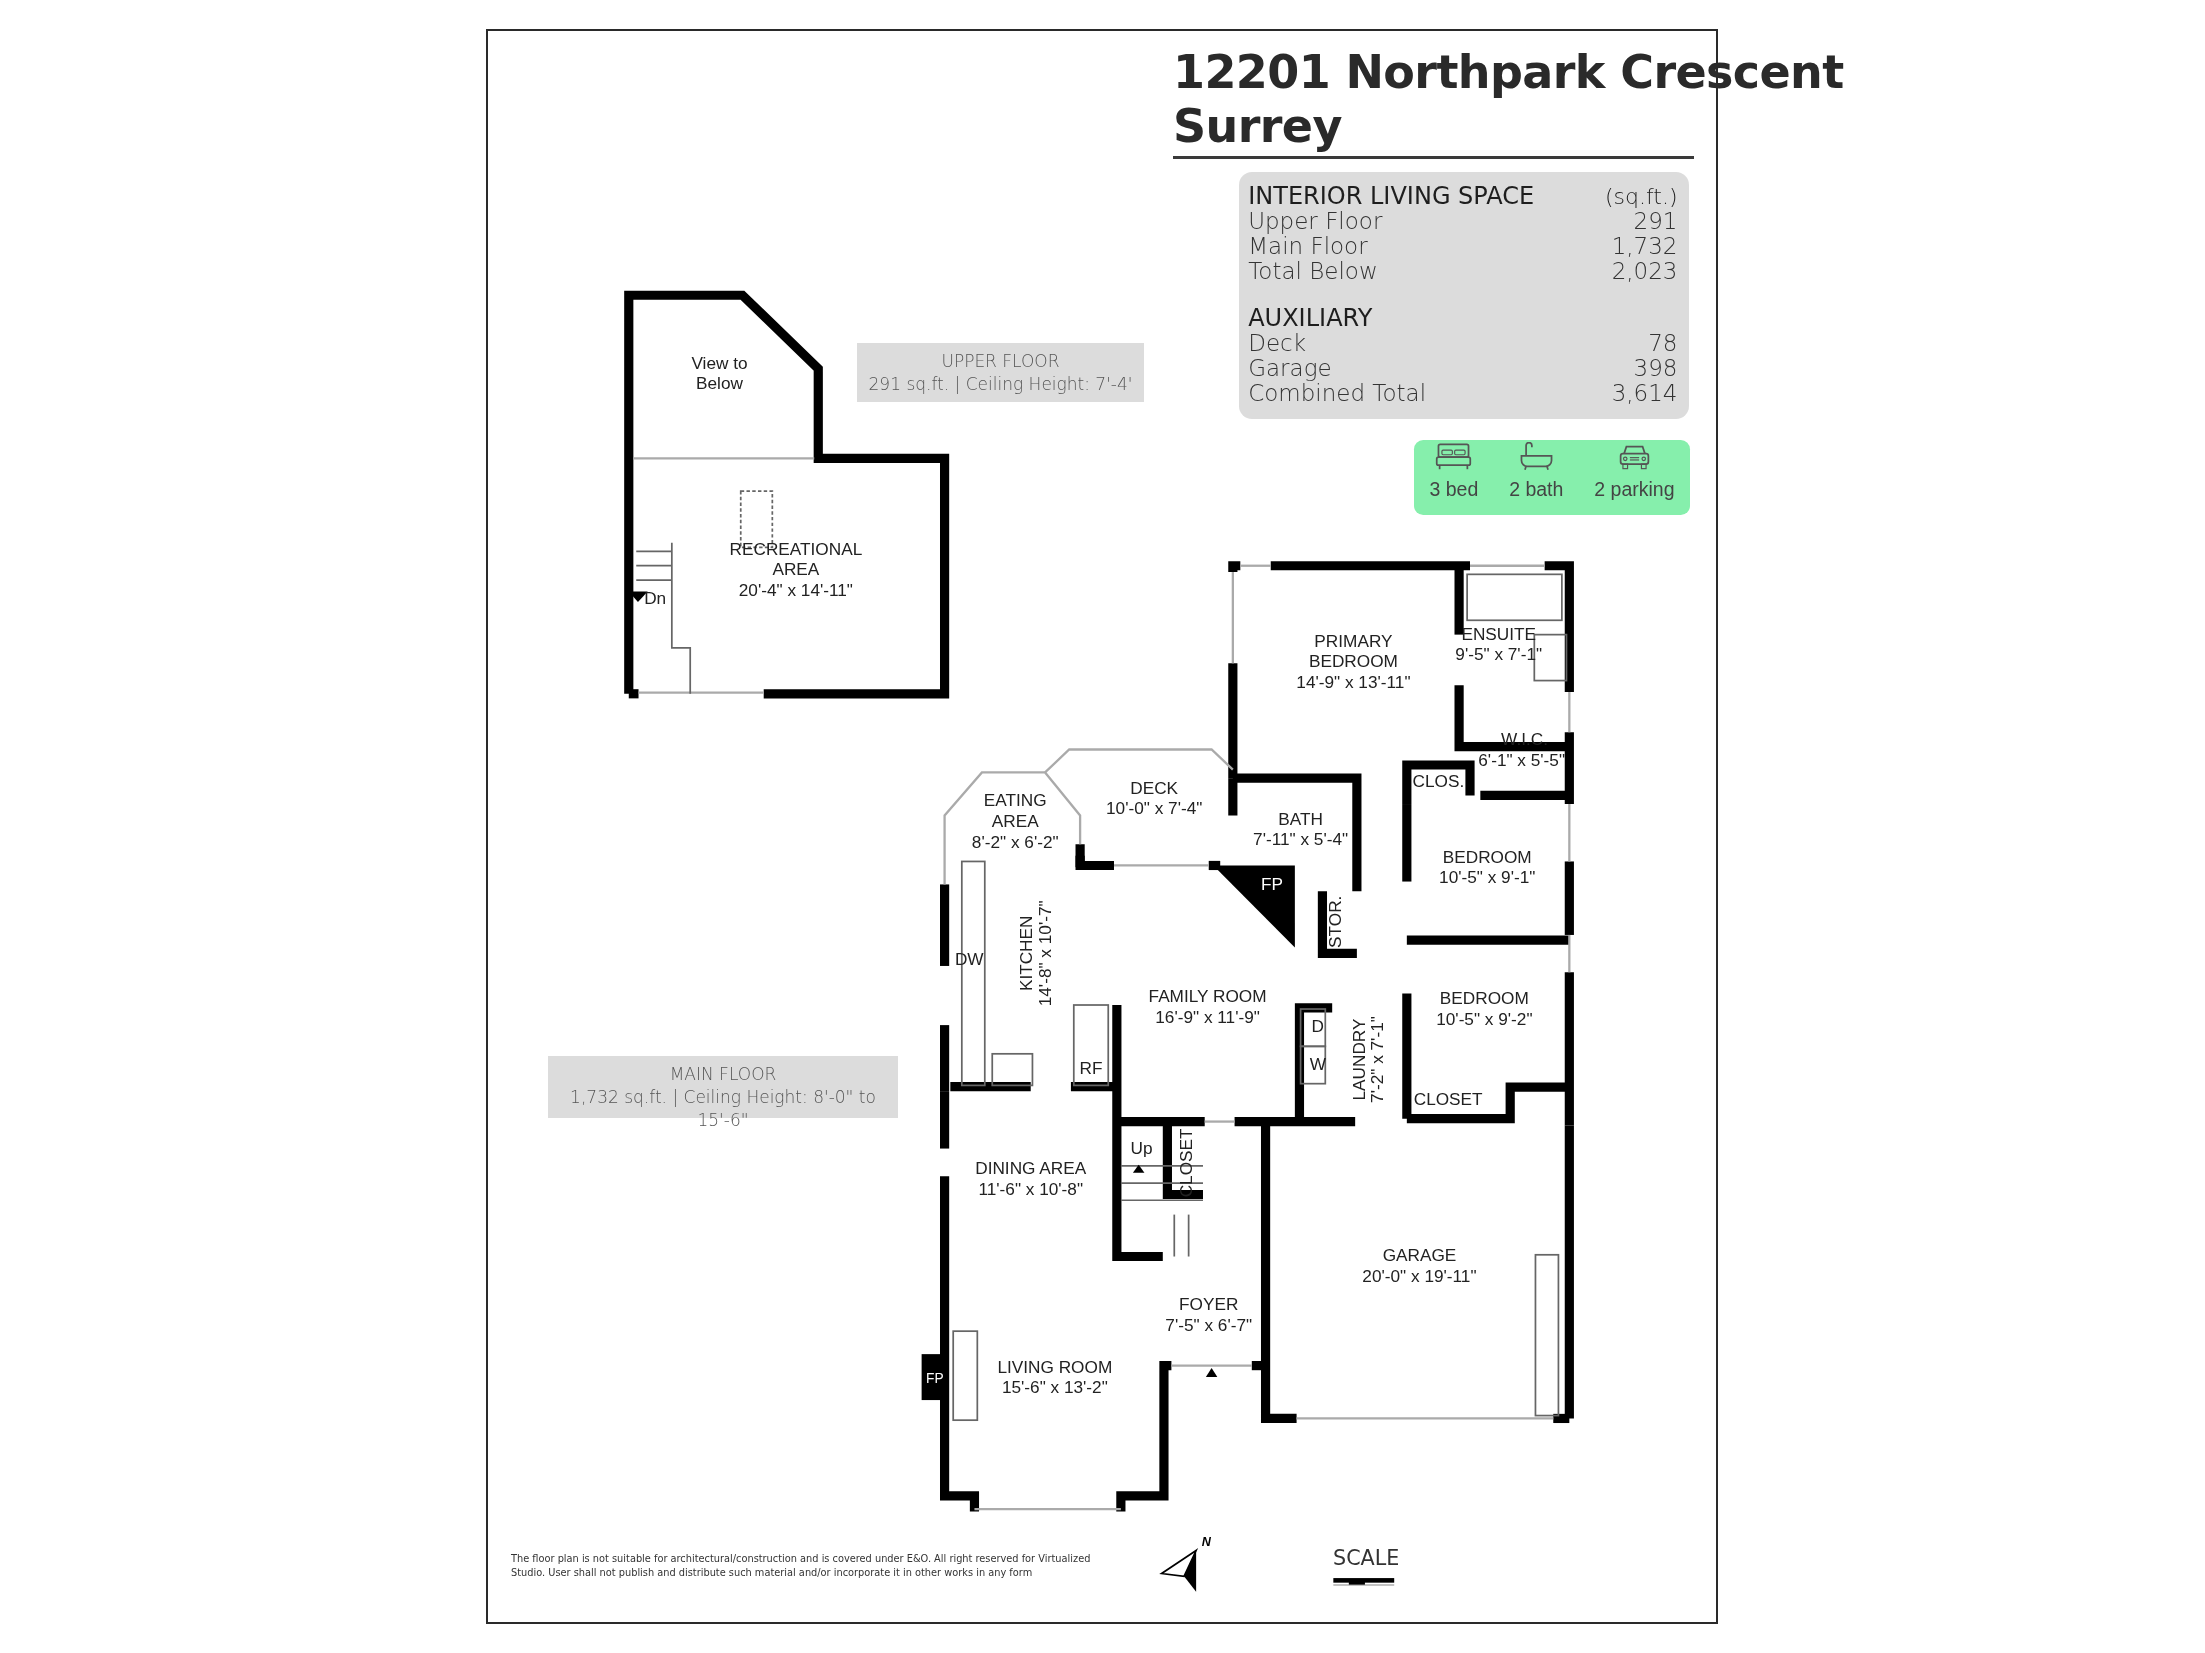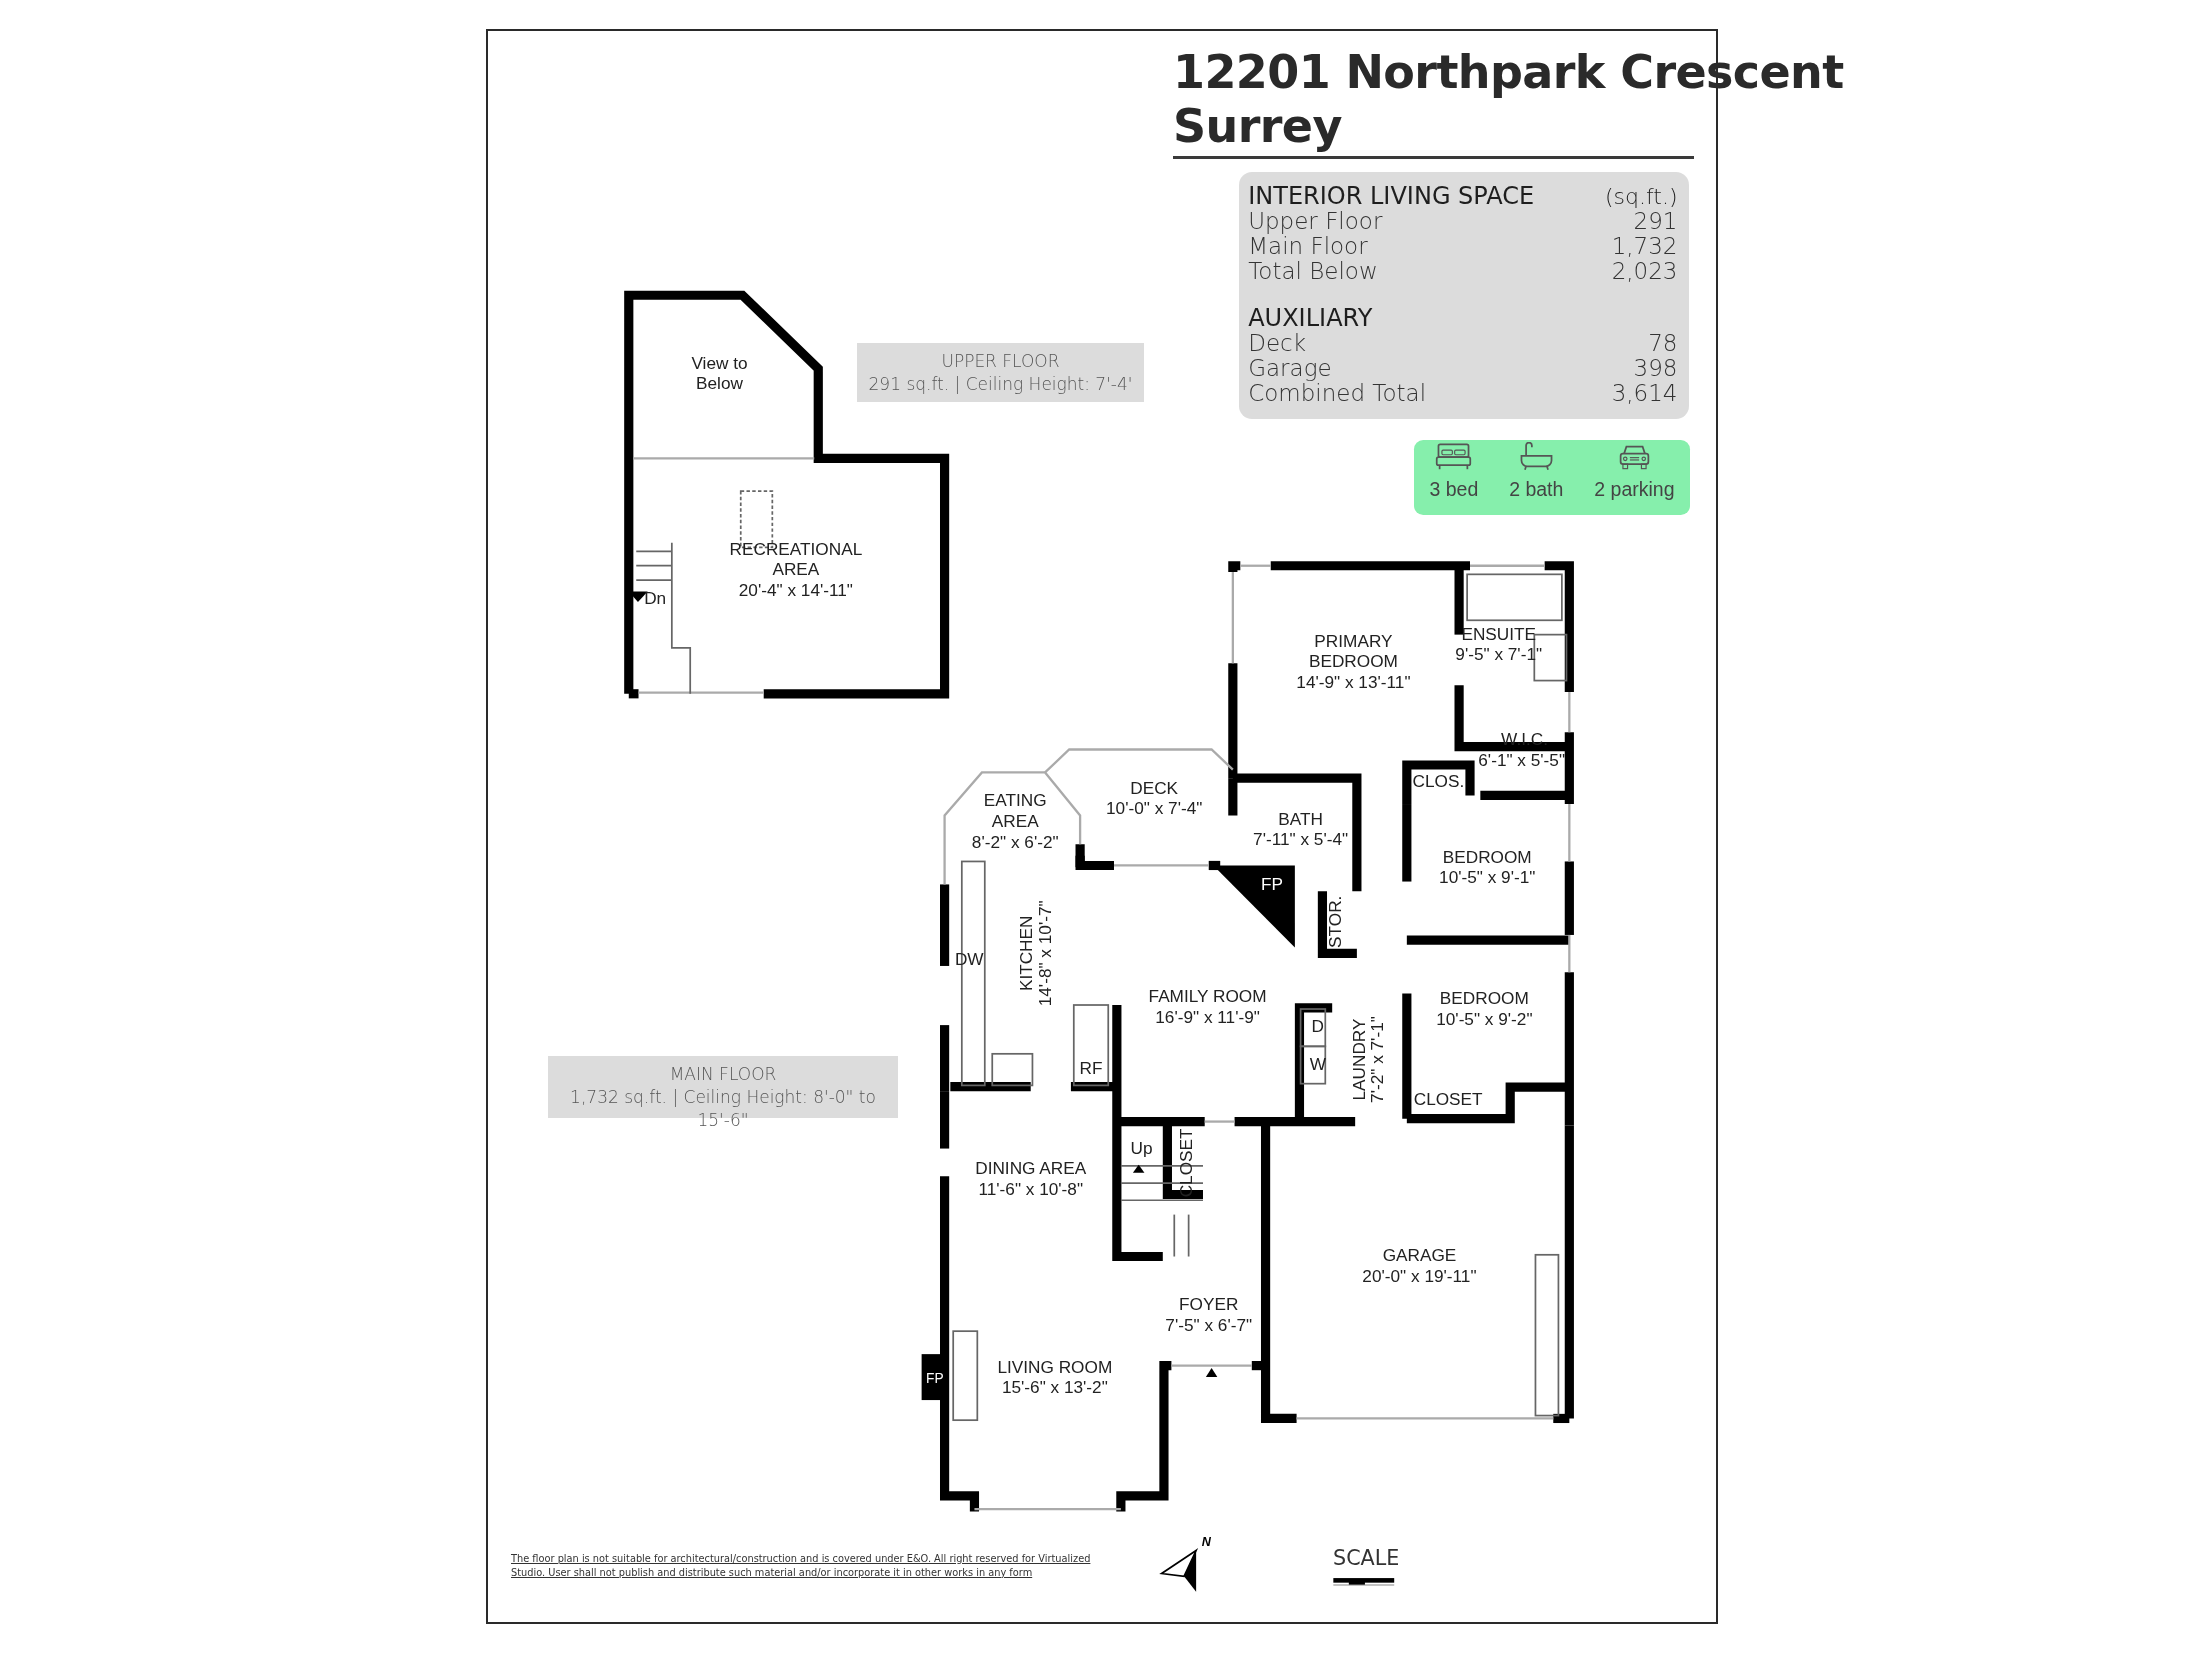--- a/index.html
+++ b/index.html
@@ -12,21 +12,21 @@
   .info .head { font-size:24px; font-weight:400; color:#1e1e1e; }
   .info .gap { height:22px; }
   .icons { position:absolute; left:1414px; top:440px; width:276px; height:75px; background:#86efac; border-radius:9.2px; display:flex; justify-content:space-around; align-items:center; padding-bottom:12px; box-sizing:border-box; }
   .icons .it { display:flex; flex-direction:column; align-items:center; font-size:19.5px; color:#444; }
   .icons svg { width:37px; height:29px; margin-bottom:6.9px; }
   .label-box { position:absolute; background:#dcdcdc; text-align:center; font-family:"DejaVu Sans", sans-serif; color:#555; font-weight:300; }
   .lbl-upper { left:857px; top:343px; width:287px; height:59px; font-size:17px; line-height:23px; padding-top:6.9px; box-sizing:border-box; }
   .lbl-main { left:548px; top:1056px; width:350px; height:62px; font-size:17px; line-height:23px; padding-top:6.9px; box-sizing:border-box; }
   svg.plan { position:absolute; left:0; top:0; width:2205px; height:1654px; }
   .room { font-family:"Liberation Sans", sans-serif; font-size:30px; fill:#222; text-anchor:middle; }
-  .disclaimer { position:absolute; left:511px; top:1552px; width:580px; font-size:9.8px; line-height:13.8px; color:#333; font-family:"DejaVu Sans", sans-serif;text-decoration:underline; }
+  .disclaimer { position:absolute; left:511px; top:1552px; width:580px; font-size:9.8px; line-height:13.8px; color:#333; font-family:"DejaVu Sans", sans-serif; }
   .scale-lbl { position:absolute; left:1333px; top:1546px; font-size:20.7px; font-family:"DejaVu Sans", sans-serif; color:#333; }
 </style>
 </head>
 <body>
 
 <div class="frame"></div>
 
 <div class="title">
   <div>12201 Northpark Crescent</div>
   <div>Surrey</div>

